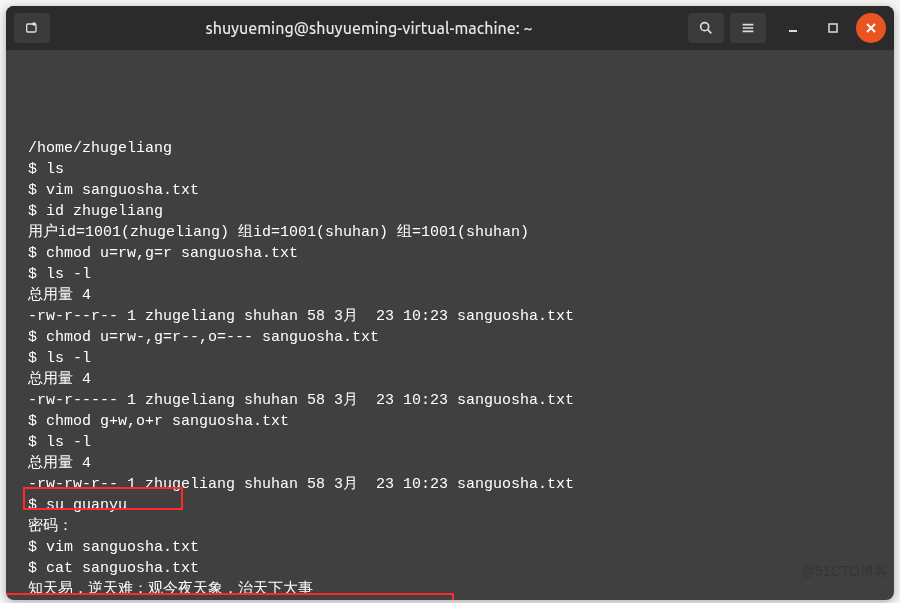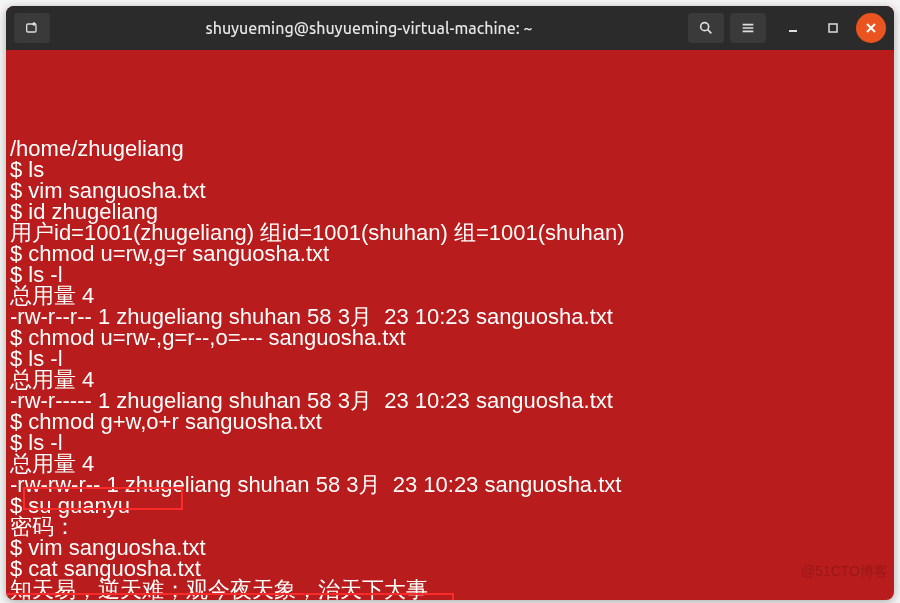--- a/index.html
+++ b/index.html
@@ -14,21 +14,21 @@
       background: #f5f5f5;
       position: relative;
       overflow: hidden;
     }
     .window {
       position: absolute;
       top: 6px;
       left: 6px;
       width: 888px;
       height: 594px;
-      background: #b91c1c;
+      background: #404040;
       border-radius: 8px;
       overflow: hidden;
       box-shadow: 0 2px 10px rgba(0,0,0,0.3);
     }
     .titlebar {
       height: 44px;
       background: #2b2b2b;
       display: flex;
       align-items: center;
       padding: 0 8px;
@@ -65,23 +65,23 @@
     .close-ctrl {
       width: 30px;
       height: 30px;
       border-radius: 50%;
       background: #e95420;
       color: #fff;
     }
     .close-ctrl svg { width: 12px; height: 12px; }
     .win-ctrl svg { width: 12px; height: 12px; }
     .terminal {
-      padding: 4px 4px;
-      font-family: Liberation Sans, sans-serif;
-      font-size: 22px;
+      padding: 4px 22px;
+      font-family: Liberation Mono, monospace;
+      font-size: 15px;
       line-height: 21px;
       color: #ffffff;
       white-space: pre;
       position: relative;
     }
     .line { white-space: pre; }
     .redbox {
       position: absolute;
       border: 2px solid #ff2a2a;
       pointer-events: none;

